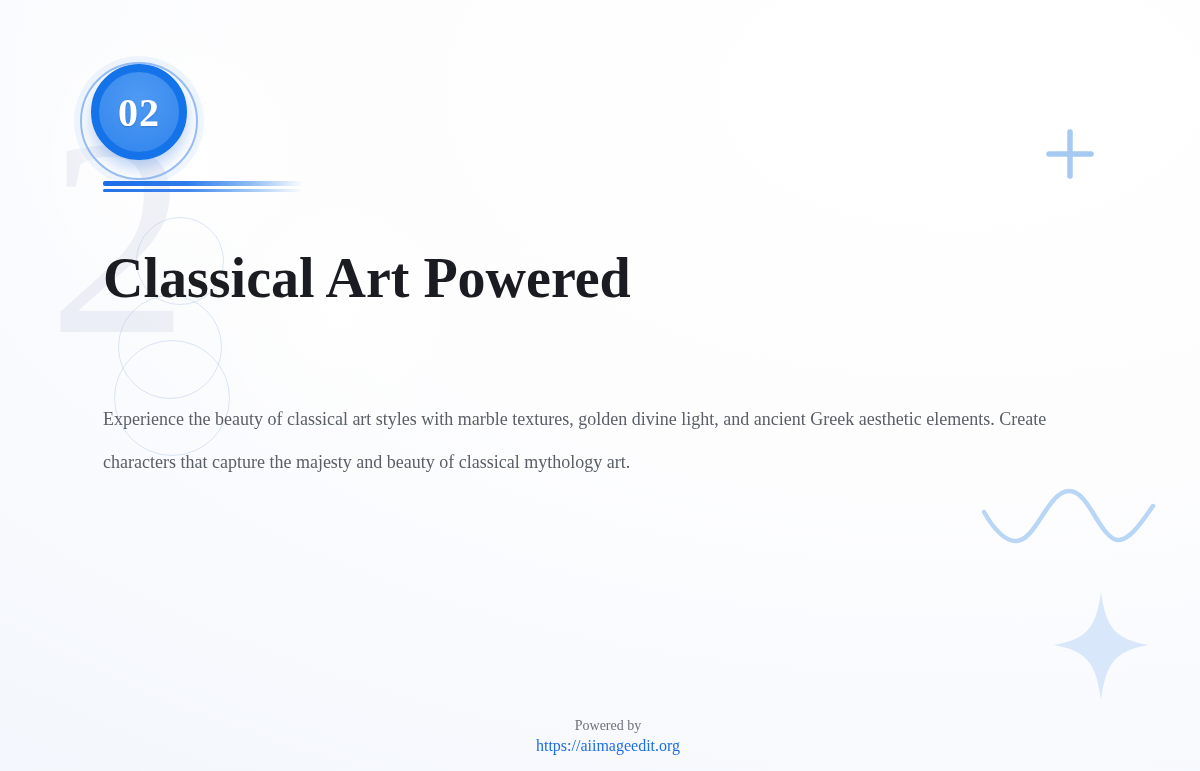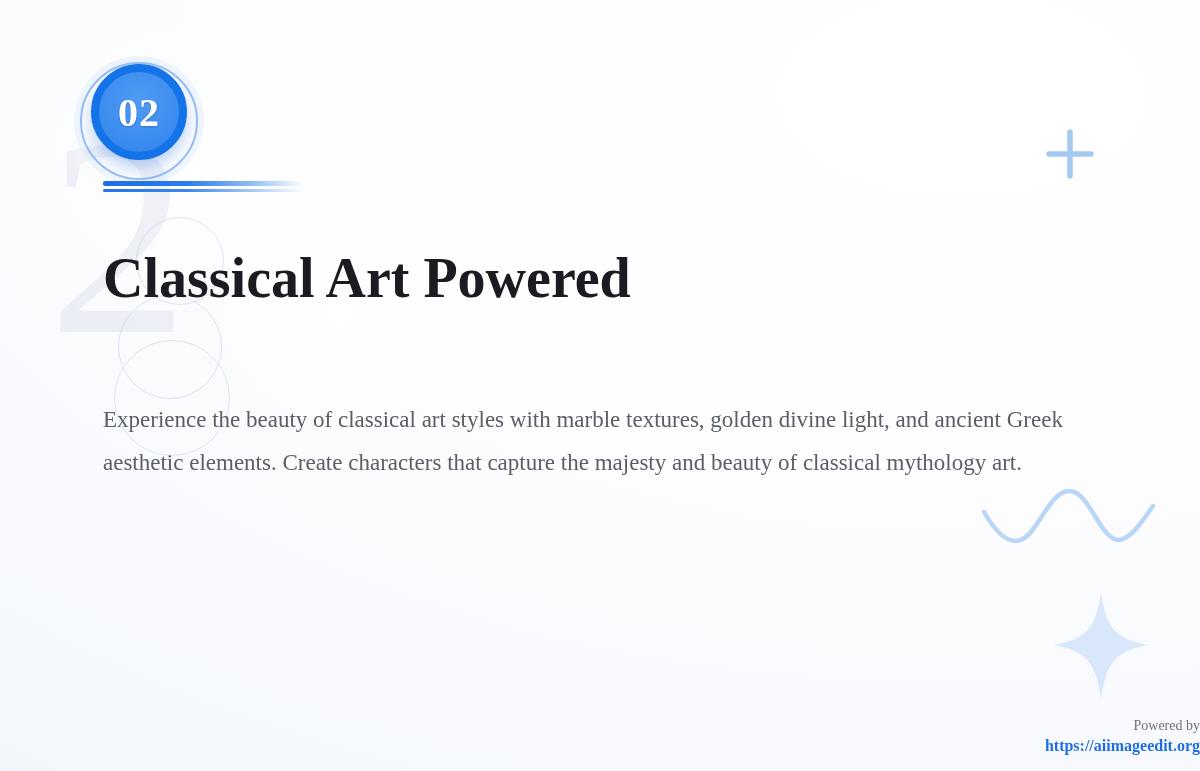--- a/index.html
+++ b/index.html
@@ -95,45 +95,45 @@
     font-weight: 700;
     color: #1b1c21;
     letter-spacing: 0px;
     line-height: 1.15;
   }
   .body-text {
     position: absolute;
     left: 103px; top: 398px;
     width: 1000px;
     margin: 0;
-    font-size: 23px;
+    font-size: 18px;
     line-height: 43px;
     color: #5a5f67;
   }
 
   
   .plus-icon    { position: absolute; left: 1044px; top: 128px; }
   .wave-icon    { position: absolute; left: 978px;  top: 482px; }
   .sparkle-icon { position: absolute; left: 1054px; top: 592px; }
 
   
   .footer {
     position: absolute;
     left: 16px; right: 0;
     top: 718px;
-    text-align: right;
+    text-align: center;
   }
   .powered-by {
     font-size: 14px;
     color: #6d727a;
     margin: 0 0 3px 0;
   }
   .footer-link {
     font-size: 16px;
-    font-weight: 700;
+    font-weight: 400;
     color: #1f6fe2;
     text-decoration: none;
     cursor: pointer;
   }
 </style>
 </head>
 <body>
 
 <div class="slide">
 

